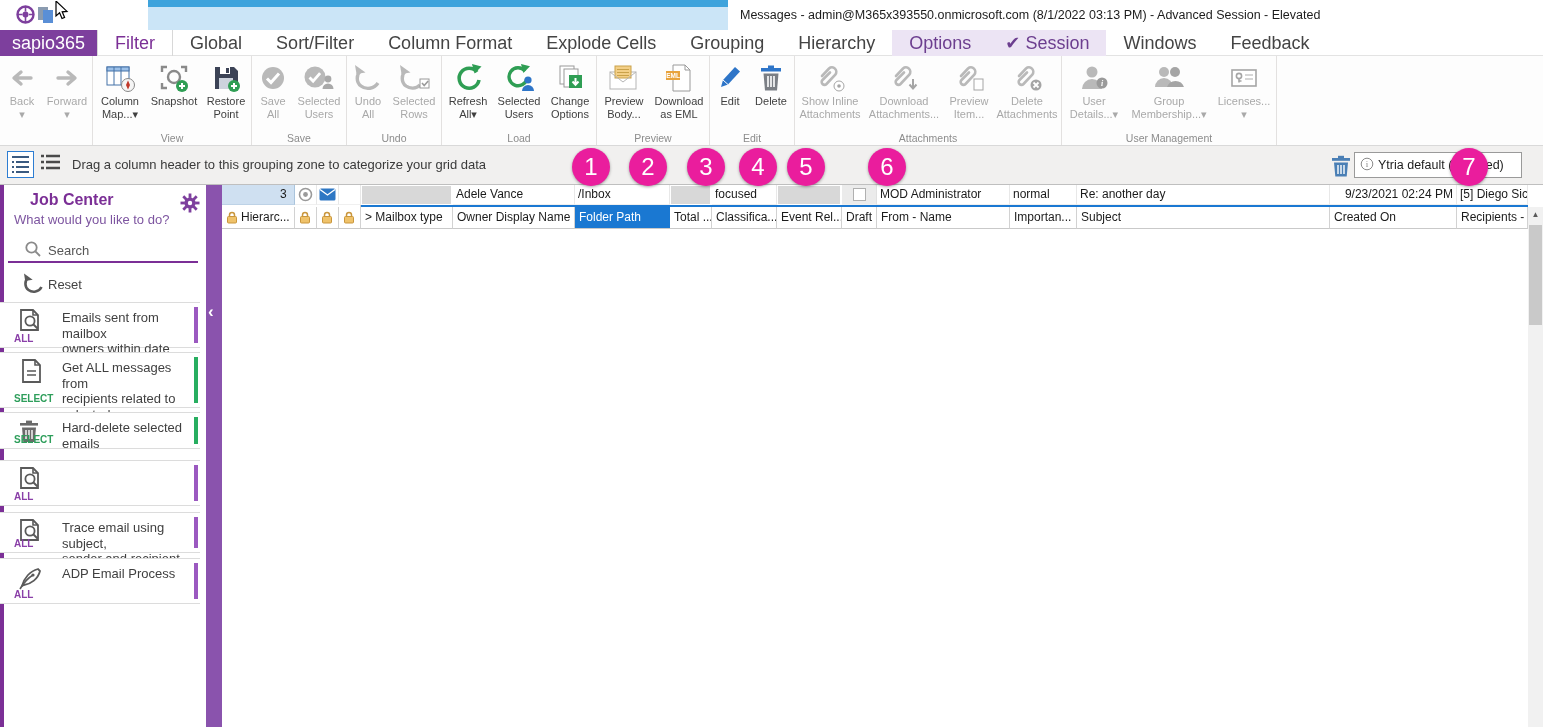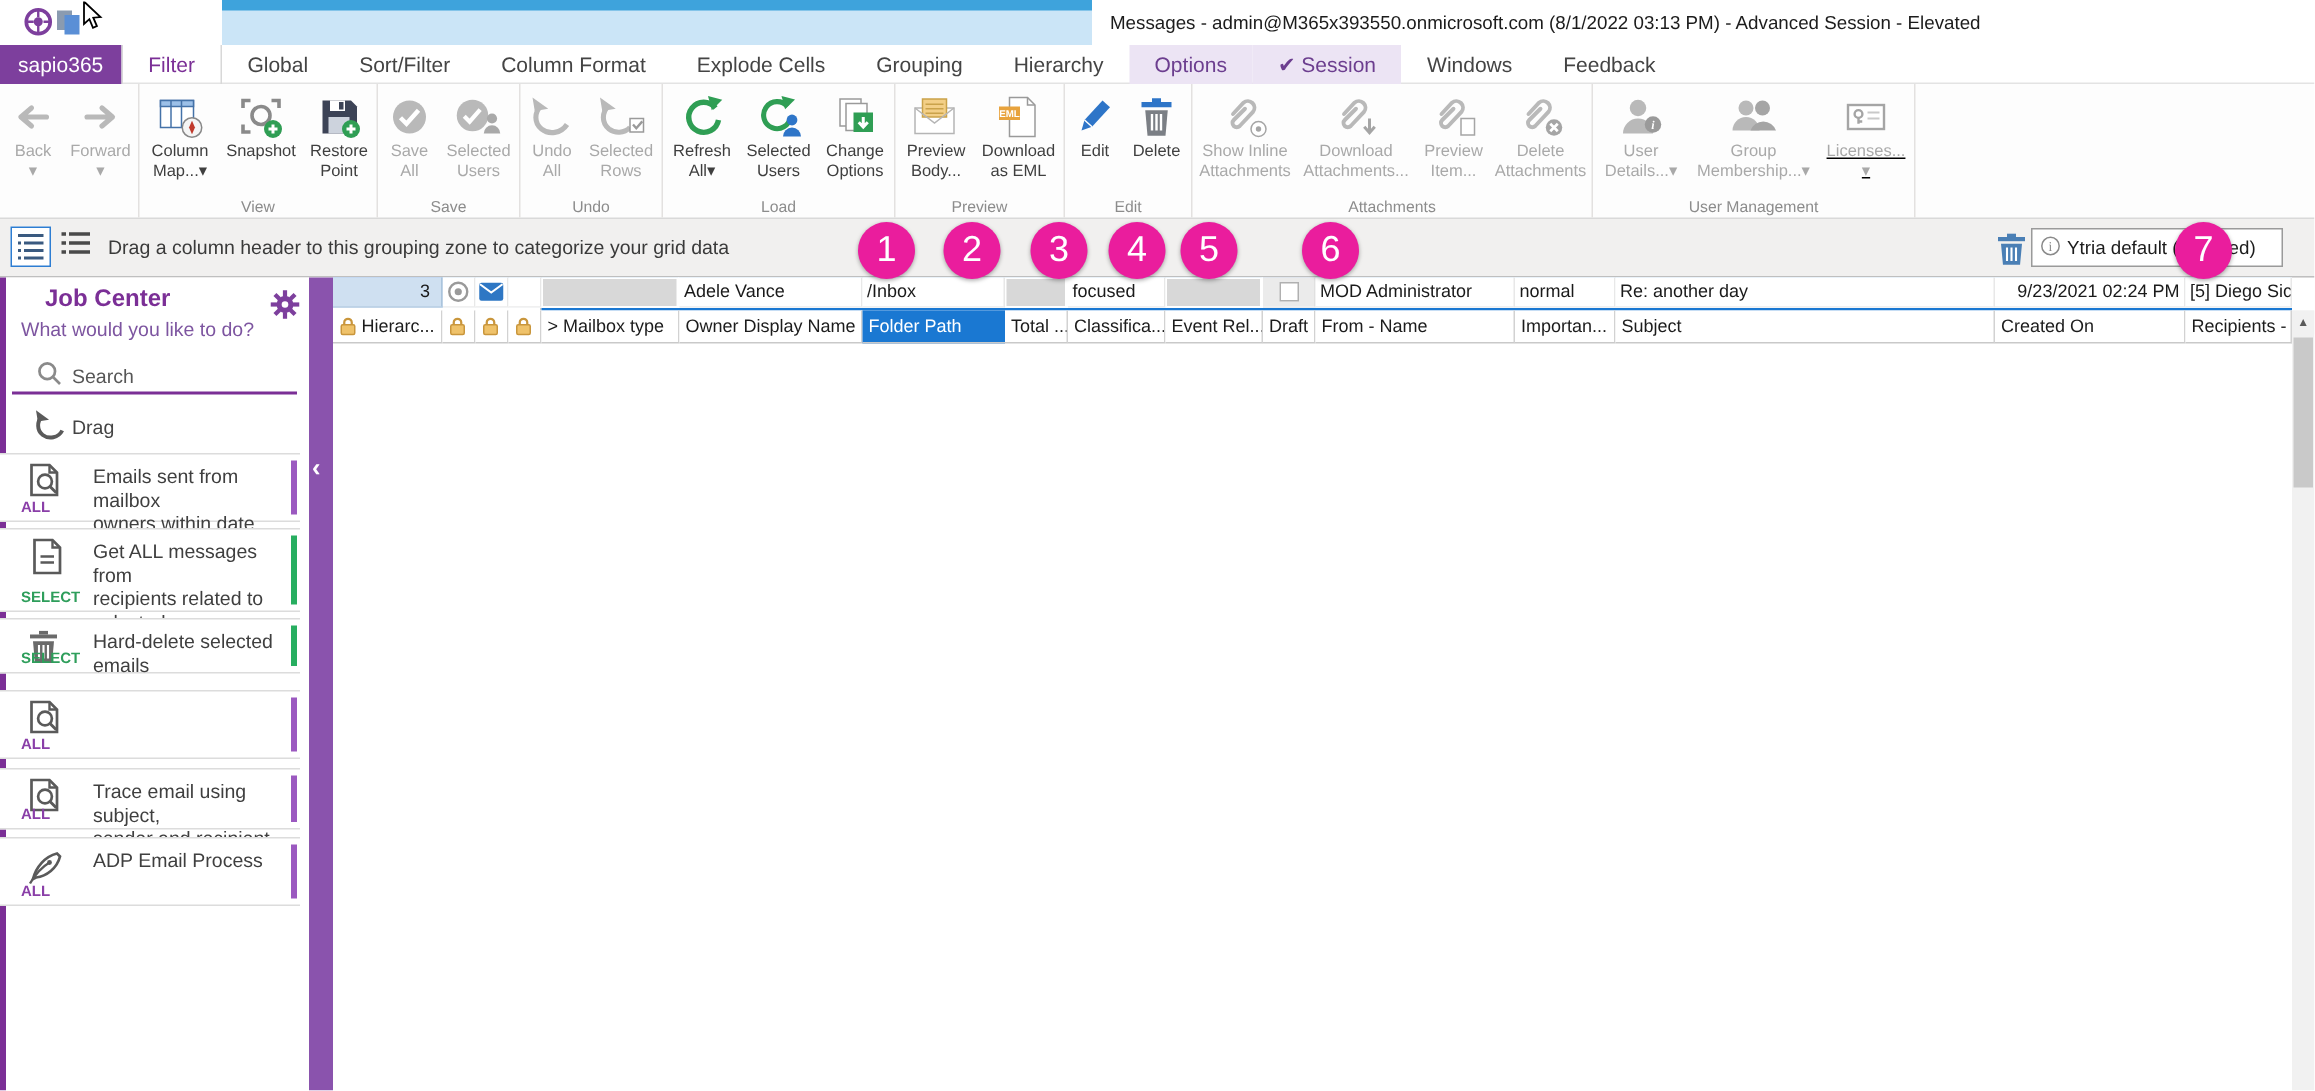--- a/index.html
+++ b/index.html
@@ -5,21 +5,21 @@
 *{margin:0;padding:0;box-sizing:border-box}
 html,body{width:1543px;height:727px;overflow:hidden;background:#fff;font-family:"Liberation Sans",sans-serif;position:relative}
 .abs{position:absolute}
 #err{position:absolute;left:230px;top:400px;z-index:999;color:#fff;background:#c00;font-size:14px;max-width:900px;white-space:pre-wrap}
 #titlebar{position:absolute;left:0;top:0;width:1543px;height:30px;background:#fff}
 #gridstrip{position:absolute;left:148px;top:0;width:580px;height:30px;background:#cbe5f7}
 #gridstrip .topline{position:absolute;left:0;top:0;width:100%;height:7px;background:#3ea3dc}
 #gridstrip .glabel{position:absolute;left:0;top:9px;width:100%;text-align:center;font-size:13px;color:#1f3a53}
 #wintitle{position:absolute;left:740px;top:0;height:30px;line-height:30px;font-size:12.5px;color:#1c1c1c;white-space:nowrap}
 #tabrow{position:absolute;left:0;top:30px;width:1543px;height:26px;background:#fff;display:flex;border-bottom:1px solid #e3e3e3}
-.tab{height:26px;line-height:26px;font-size:14px;color:#444;padding:0 17px;white-space:nowrap}
+.tab{height:26px;line-height:26px;font-size:18px;color:#444;padding:0 17px;white-space:nowrap}
 .tab.sapio{background:#7d3f9d;color:#fff;padding:0 12px}
 .tab.manage{color:#7b2f96;border-left:1px solid #d8d8d8;border-right:1px solid #d8d8d8}
 .tab.hl{background:#ece4f4;color:#6c3e8f}
 #ribbon{position:absolute;left:0;top:56px;width:1543px;height:90px;background:#fdfdfd;border-bottom:1px solid #d9d9d9;display:flex}
 .rgroup{position:relative;height:100%;border-right:1px solid #e3e1e0;padding:3px 1px 13px 1px;display:flex;align-items:flex-start}
 .rcap{position:absolute;bottom:0;left:0;width:100%;text-align:center;font-size:10.5px;color:#8c8c8c;line-height:13px;white-space:nowrap}
 .rbtn{display:flex;flex-direction:column;align-items:center;padding-top:2px}
 .rbtn .ric{height:34px;display:flex;align-items:center;justify-content:center}
 .rbtn .rl{font-size:11px;line-height:12.5px;text-align:center;color:#3f3f3f;white-space:nowrap}
 .rbtn.dis .rl{color:#a9a9a9}
@@ -355,21 +355,21 @@
         <div class="ric">
           <svg width="34" height="30" viewBox="0 0 34 30" xmlns="http://www.w3.org/2000/svg">
             <circle cx="12" cy="9" r="5" fill="#b9b9b9"></circle>
             <path d="M3 24 a9 9 0 0 1 18 0 z" fill="#b9b9b9"></path>
             <circle cx="23" cy="9" r="5" fill="#a5a5a5"></circle>
             <path d="M15 24 a9 9 0 0 1 17 0 z" fill="#a5a5a5"></path>
           </svg>
         </div>
         <div class="rl">Group<br>Membership...▾</div>
       </div>
-      <div class="rbtn dis" style="width: 62px; text-decoration: underline;">
+      <div class="rbtn dis" style="width: 62px;">
         <div class="ric">
           <svg width="32" height="30" viewBox="0 0 32 30" xmlns="http://www.w3.org/2000/svg">
             <rect x="4" y="7" width="24" height="16" fill="#fff" stroke="#a5a5a5" stroke-width="1.6"></rect>
             <circle cx="11" cy="13" r="2.6" fill="none" stroke="#a5a5a5" stroke-width="1.6"></circle>
             <path d="M11 15.5 v4 M11 18 h2.5" stroke="#a5a5a5" stroke-width="1.6"></path>
             <path d="M17 12 h8 M17 16 h8" stroke="#c9c9c9" stroke-width="1.4"></path>
           </svg>
         </div>
         <div class="rl">Licenses...<br>▾</div>
       </div>
@@ -423,21 +423,21 @@
   <span class="abs" style="left:24px;top:55px" id="sb-search-ic"><svg width="18" height="18" viewBox="0 0 18 18" xmlns="http://www.w3.org/2000/svg">
         <circle cx="7.5" cy="7.5" r="5.2" fill="none" stroke="#8a8a8a" stroke-width="1.8"></circle>
         <path d="M11.5 11.5 L16 16" stroke="#8a8a8a" stroke-width="1.8"></path>
       </svg></span>
   <div class="abs sb-row-txt" style="left:48px;top:58px">Search</div>
   <div id="sb-underline"></div>
   <span class="abs" style="left:22px;top:88px" id="sb-reset-ic"><svg width="22" height="22" viewBox="0 0 22 22" xmlns="http://www.w3.org/2000/svg">
         <path d="M6 4.5 C 2.5 8 2.5 14 6.5 17 C 10.5 20 17 19 19.5 14" fill="none" stroke="#5a5a5a" stroke-width="2.6"></path>
         <path d="M2 0.5 l1.2 7.5 7.5 -1.2 z" fill="#5a5a5a"></path>
       </svg></span>
-  <div class="abs sb-row-txt" style="left:48px;top:92px;color:#444">Drag</div>
+  <div class="abs sb-row-txt" style="left:48px;top:92px;color:#444">Reset</div>
   <div id="sb-items">
       <div class="sb-item" style="top: 117px; height: 46px;">
         <span class="abs" style="left: 16px; top: 5px;"><svg width="30" height="28" viewBox="0 0 30 28" xmlns="http://www.w3.org/2000/svg">
             <path d="M5 2 h12 l5 5 v15 h-17 z" fill="#fff" stroke="#5a5a5a" stroke-width="1.8"></path>
             <path d="M17 2 v5 h5" fill="none" stroke="#5a5a5a" stroke-width="1.6"></path>
             <circle cx="14" cy="13" r="4.6" fill="#fff" stroke="#5a5a5a" stroke-width="1.8"></circle>
             <path d="M17.5 16.5 l4 4" stroke="#5a5a5a" stroke-width="2"></path>
           </svg></span>
         <div class="tag all" style="top: 30px;">ALL</div>
         <div class="txt">Emails sent from mailbox<br>owners within date range</div>

